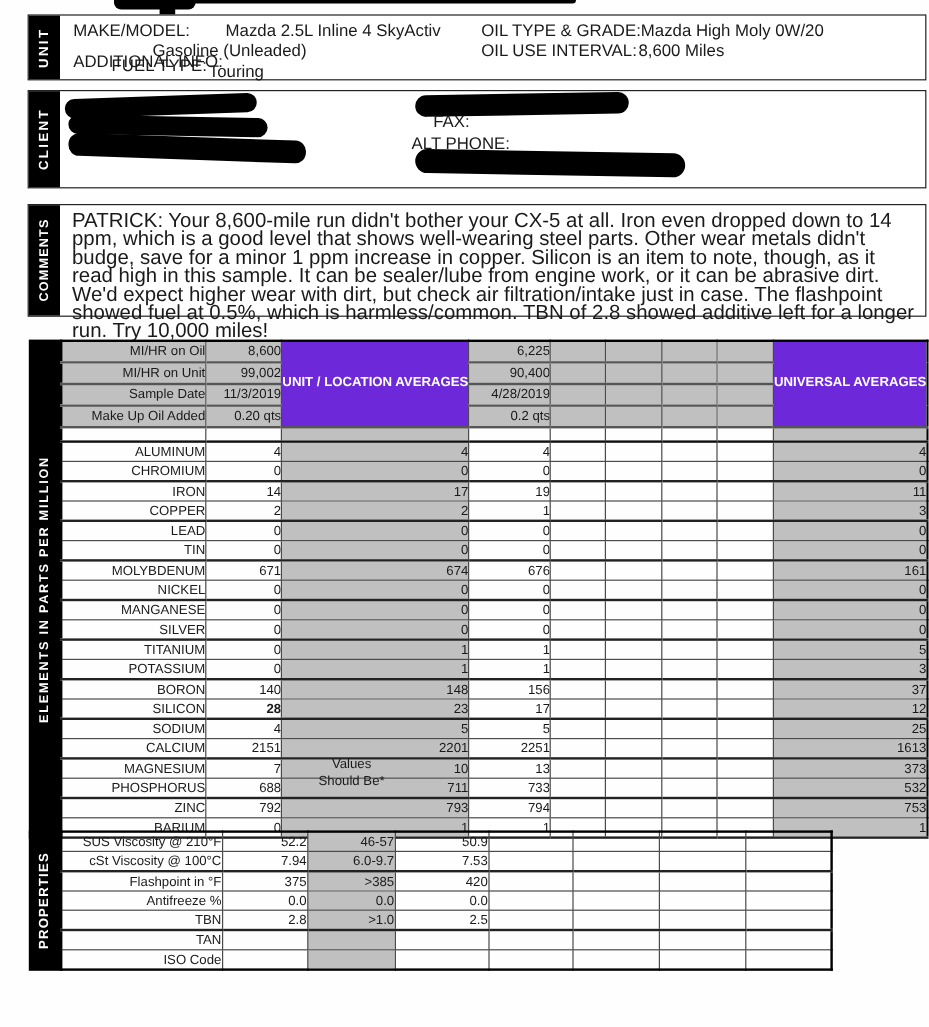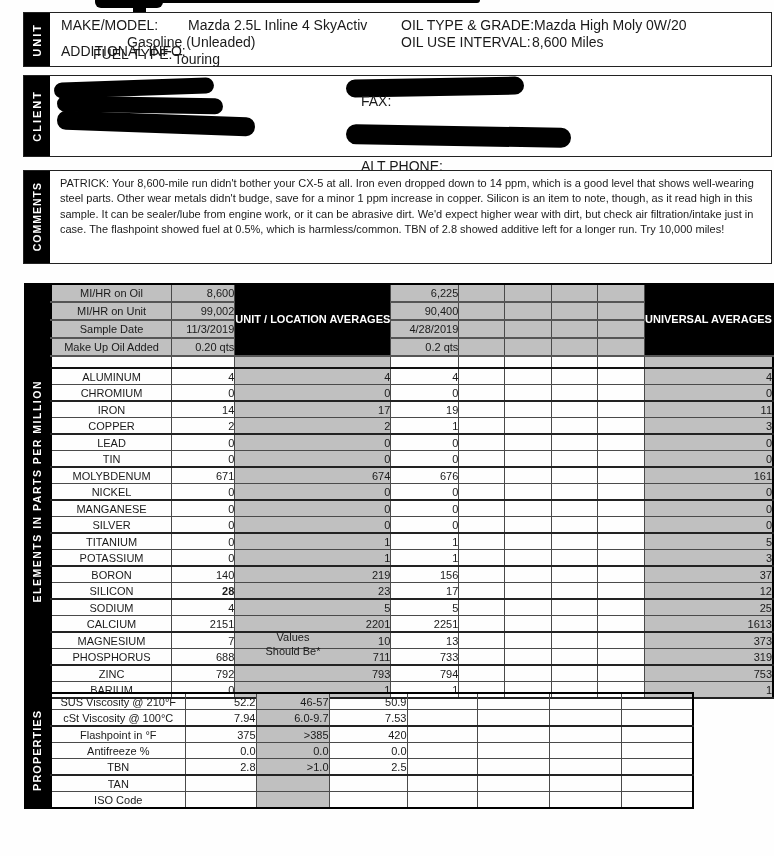--- a/index.html
+++ b/index.html
@@ -17,38 +17,38 @@
     writing-mode:vertical-rl; transform:rotate(180deg);
     color:#fff; font-weight:bold; font-size:11px; letter-spacing:2px; white-space:nowrap;
   }
   .secbox .vbar { position:absolute; left:0; top:0; bottom:0; }
   .abs { position:absolute; white-space:nowrap; font-size:14px; }
   
   .redact { position:absolute; background:#000; border-radius:9px; }
   
   #comments-text {
     position:absolute; left:36px; top:5px; width:702px;
-    font-size:11px; line-height:15.4px; white-space:normal;
+    font-size:17px; line-height:15.4px; white-space:normal;
   }
   
   .tablewrap { position:absolute; left:24px; display:flex; align-items:stretch; }
   table.rpt { border-collapse:collapse; table-layout:fixed; border:2px solid #000; }
   table.rpt td {
     border:1px solid #4a4a4a; height:15px; font-size:11px; padding:0;
     overflow:hidden; white-space:nowrap; vertical-align:middle;
   }
-  td.lbl { text-align:center; padding-left:3px; }
+  td.lbl { text-align:right; padding-left:3px; }
   td.num { text-align:right; padding-right:3px; }
   td.gray { background:#c0c0c0; }
   td.bold { font-weight:bold; }
   tr.info-row td { height:16px; border-bottom:2px solid #555; }
   tr.gap-row td { height:10px; border-bottom:2px solid #111; }
   tr.thick td { border-bottom:2px solid #222; }
   td.blackhead {
-    background:#000000; color:#fff; font-weight:bold; font-size:7.5px;
+    background:#6d28d9; color:#fff; font-weight:bold; font-size:7.5px;
     text-align:center; line-height:9.5px; white-space:normal; padding:0 8px;
   }
   #values-note {
     position:absolute; left:255px; top:630px; width:76px; text-align:center;
     font-size:11px; line-height:14px; white-space:pre-line;
   }
 </style>
 </head>
 <body>
 
@@ -77,21 +77,21 @@
   <div class="secbox" style="top:75px; height:80px;">
     <div class="vbar">
       <span class="vtext">CLIENT</span>
     </div>
     <div class="redact" style="left:30px; top:4px; width:160px; height:16px; transform:rotate(-2deg);"></div>
     <div class="redact" style="left:33px; top:21px; width:166px; height:16px; transform:rotate(1deg);"></div>
     <div class="redact" style="left:33px; top:38px; width:198px; height:19px; transform:rotate(2deg);"></div>
     <div class="redact" style="left:322px; top:2px; width:178px; height:18px; transform:rotate(-1deg);"></div>
     <div class="redact" style="left:322px; top:50px; width:225px; height:20px; transform:rotate(1deg); border-radius:12px;"></div>
     <span class="abs" style="left:337px; top:17px;">FAX:</span>
-    <span class="abs" style="left:337px; top:35px;margin-top:47px;">ALT PHONE:</span>
+    <span class="abs" style="left:319px; top:35px;">ALT PHONE:</span>
   </div>
 
   <div class="secbox" style="top:170px; height:92px;">
     <div class="vbar">
       <span class="vtext" style="letter-spacing:1px; font-size:10.5px;">COMMENTS</span>
     </div>
     <div id="comments-text">PATRICK:  Your 8,600-mile run didn't bother your CX-5 at all. Iron even dropped down to 14 ppm, which is a good level that shows well-wearing steel parts. Other wear metals didn't budge, save for a minor 1 ppm increase in copper. Silicon is an item to note, though, as it read high in this sample. It can be sealer/lube from engine work, or it can be abrasive dirt. We'd expect higher wear with dirt, but check air filtration/intake just in case. The flashpoint showed fuel at 0.5%, which is harmless/common. TBN of 2.8 showed additive left for a longer run. Try 10,000 miles!</div>
   </div>
 
   <div class="tablewrap" style="top:283px;">
@@ -288,21 +288,21 @@
             <td class="num">1</td>
             <td></td>
             <td></td>
             <td></td>
             <td></td>
             <td class="num gray">3</td>
           </tr>
           <tr>
             <td class="lbl">BORON</td>
             <td class="num">140</td>
-            <td class="num gray">219</td>
+            <td class="num gray">148</td>
             <td class="num">156</td>
             <td></td>
             <td></td>
             <td></td>
             <td></td>
             <td class="num gray">37</td>
           </tr>
           <tr class="thick">
             <td class="lbl">SILICON</td>
             <td class="num bold">28</td>
@@ -349,21 +349,21 @@
           </tr>
           <tr class="thick">
             <td class="lbl">PHOSPHORUS</td>
             <td class="num">688</td>
             <td class="num gray">711</td>
             <td class="num">733</td>
             <td></td>
             <td></td>
             <td></td>
             <td></td>
-            <td class="num gray">319</td>
+            <td class="num gray">532</td>
           </tr>
           <tr>
             <td class="lbl">ZINC</td>
             <td class="num">792</td>
             <td class="num gray">793</td>
             <td class="num">794</td>
             <td></td>
             <td></td>
             <td></td>
             <td></td>

